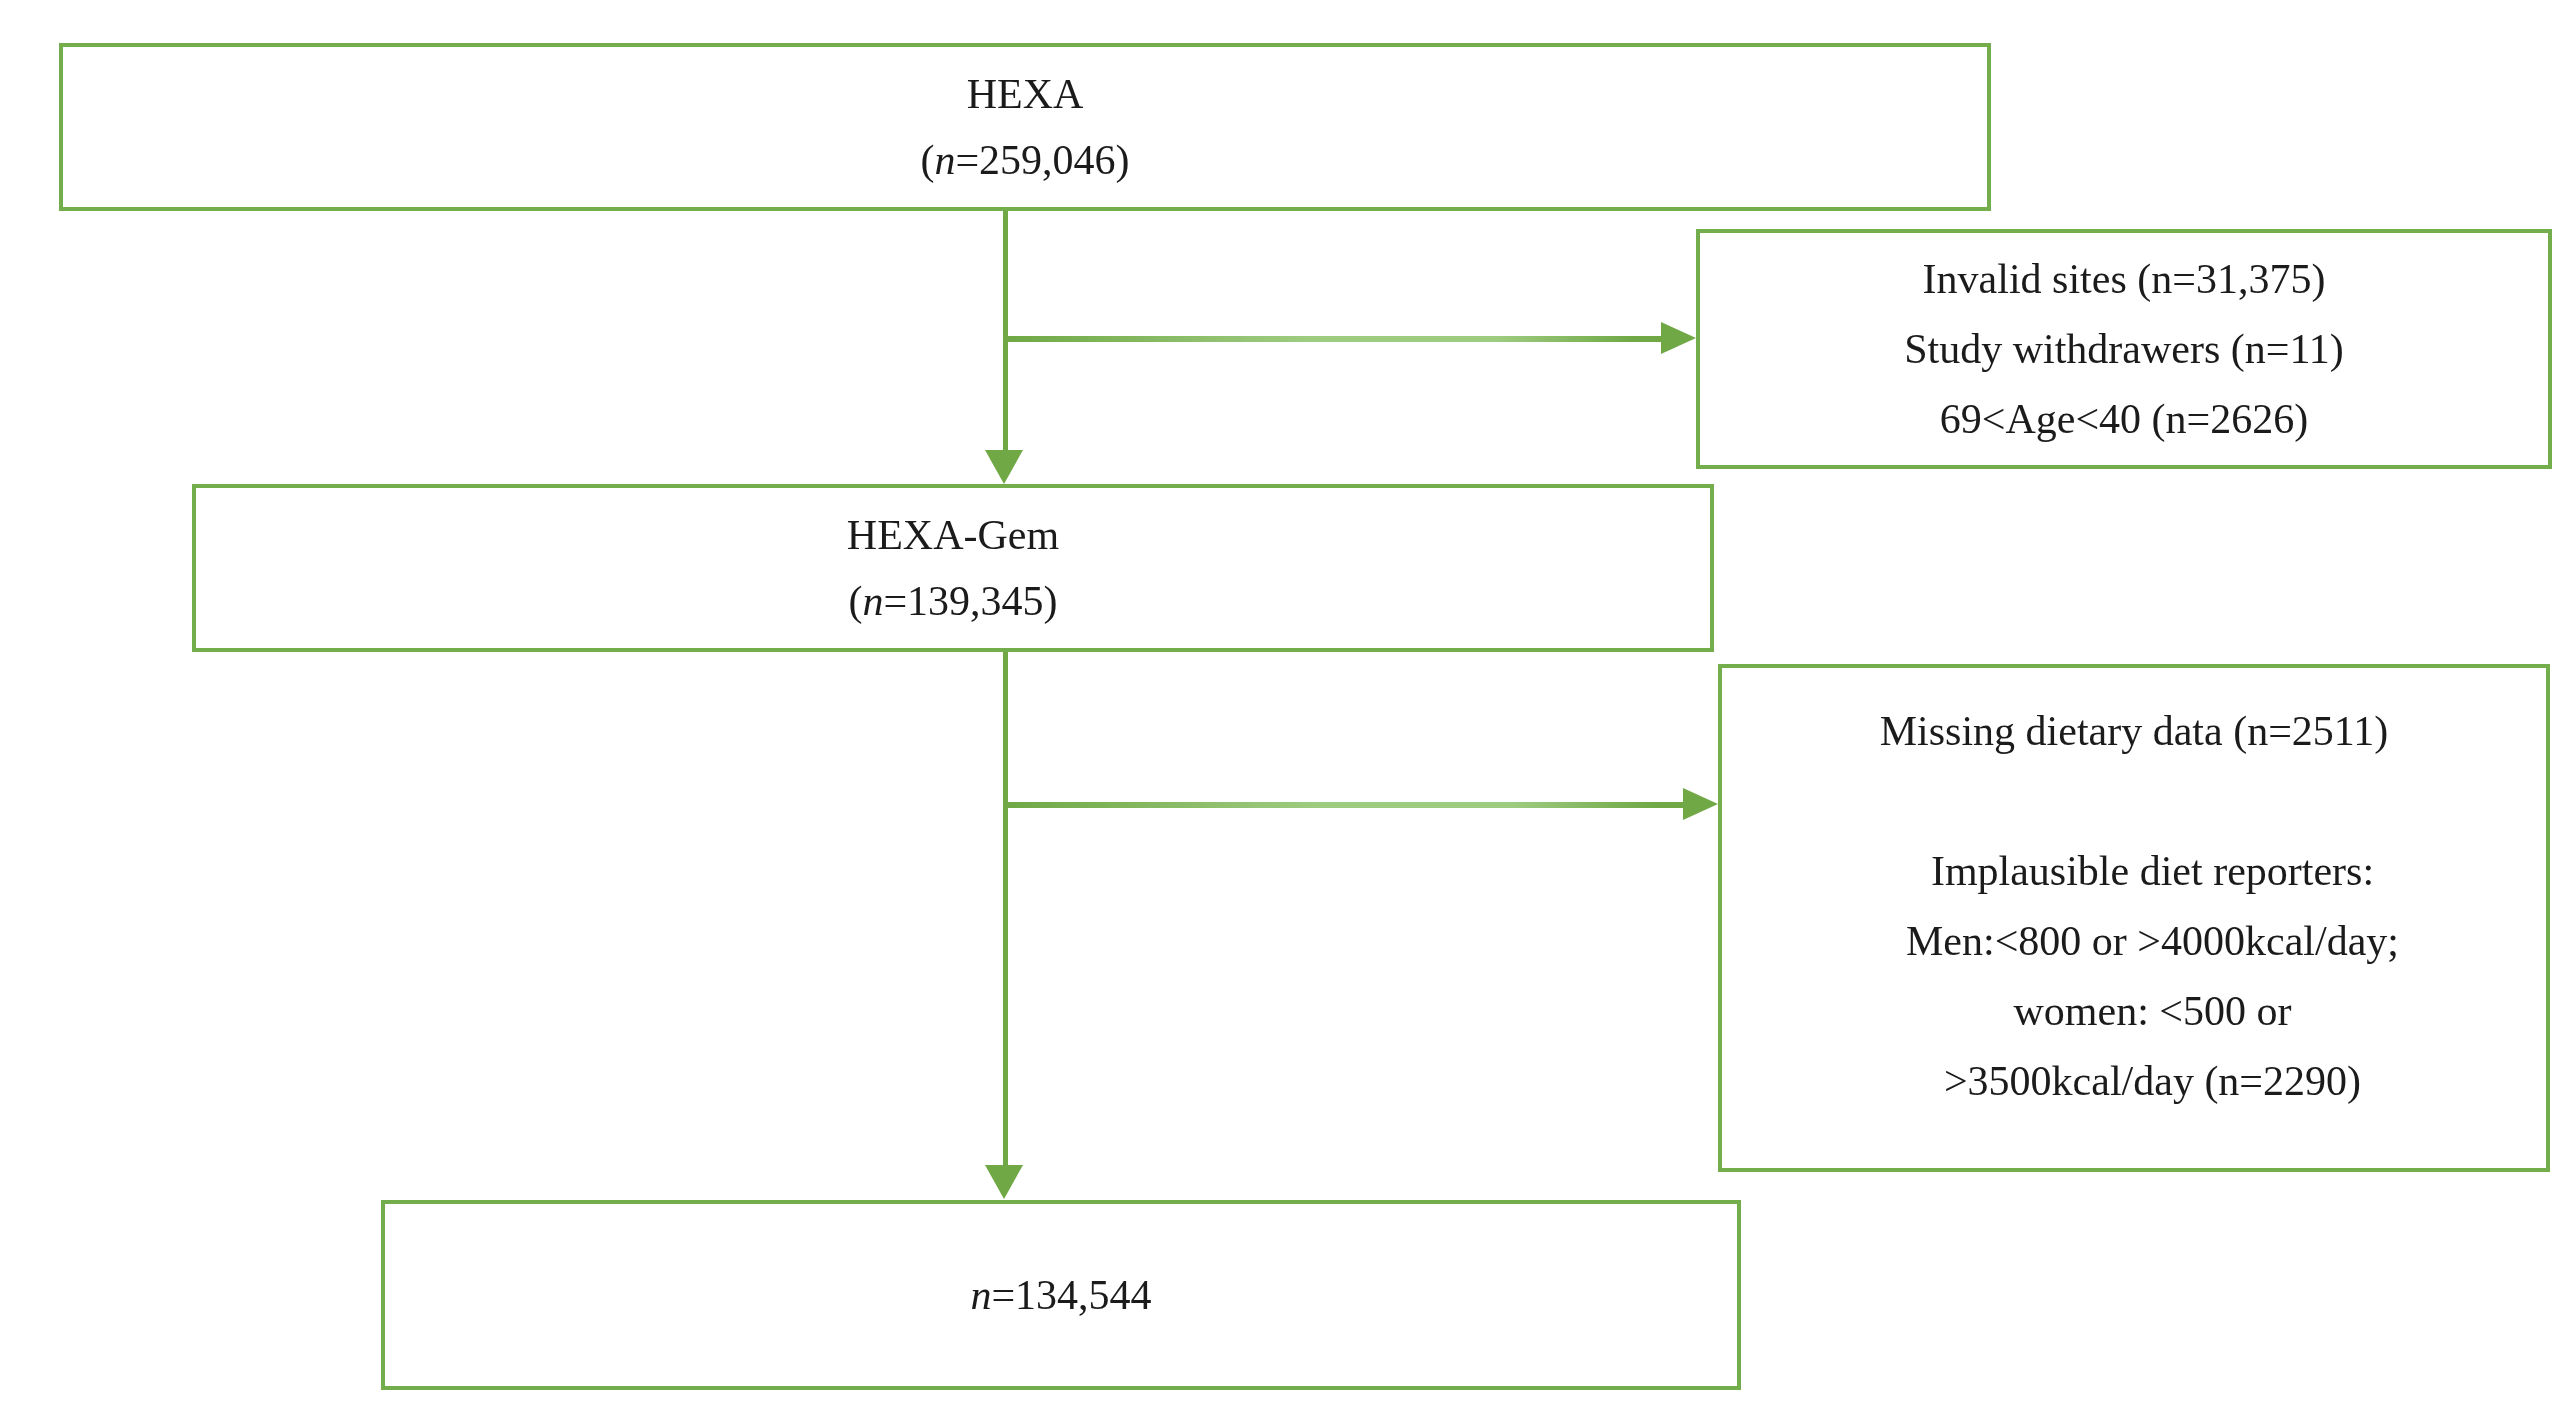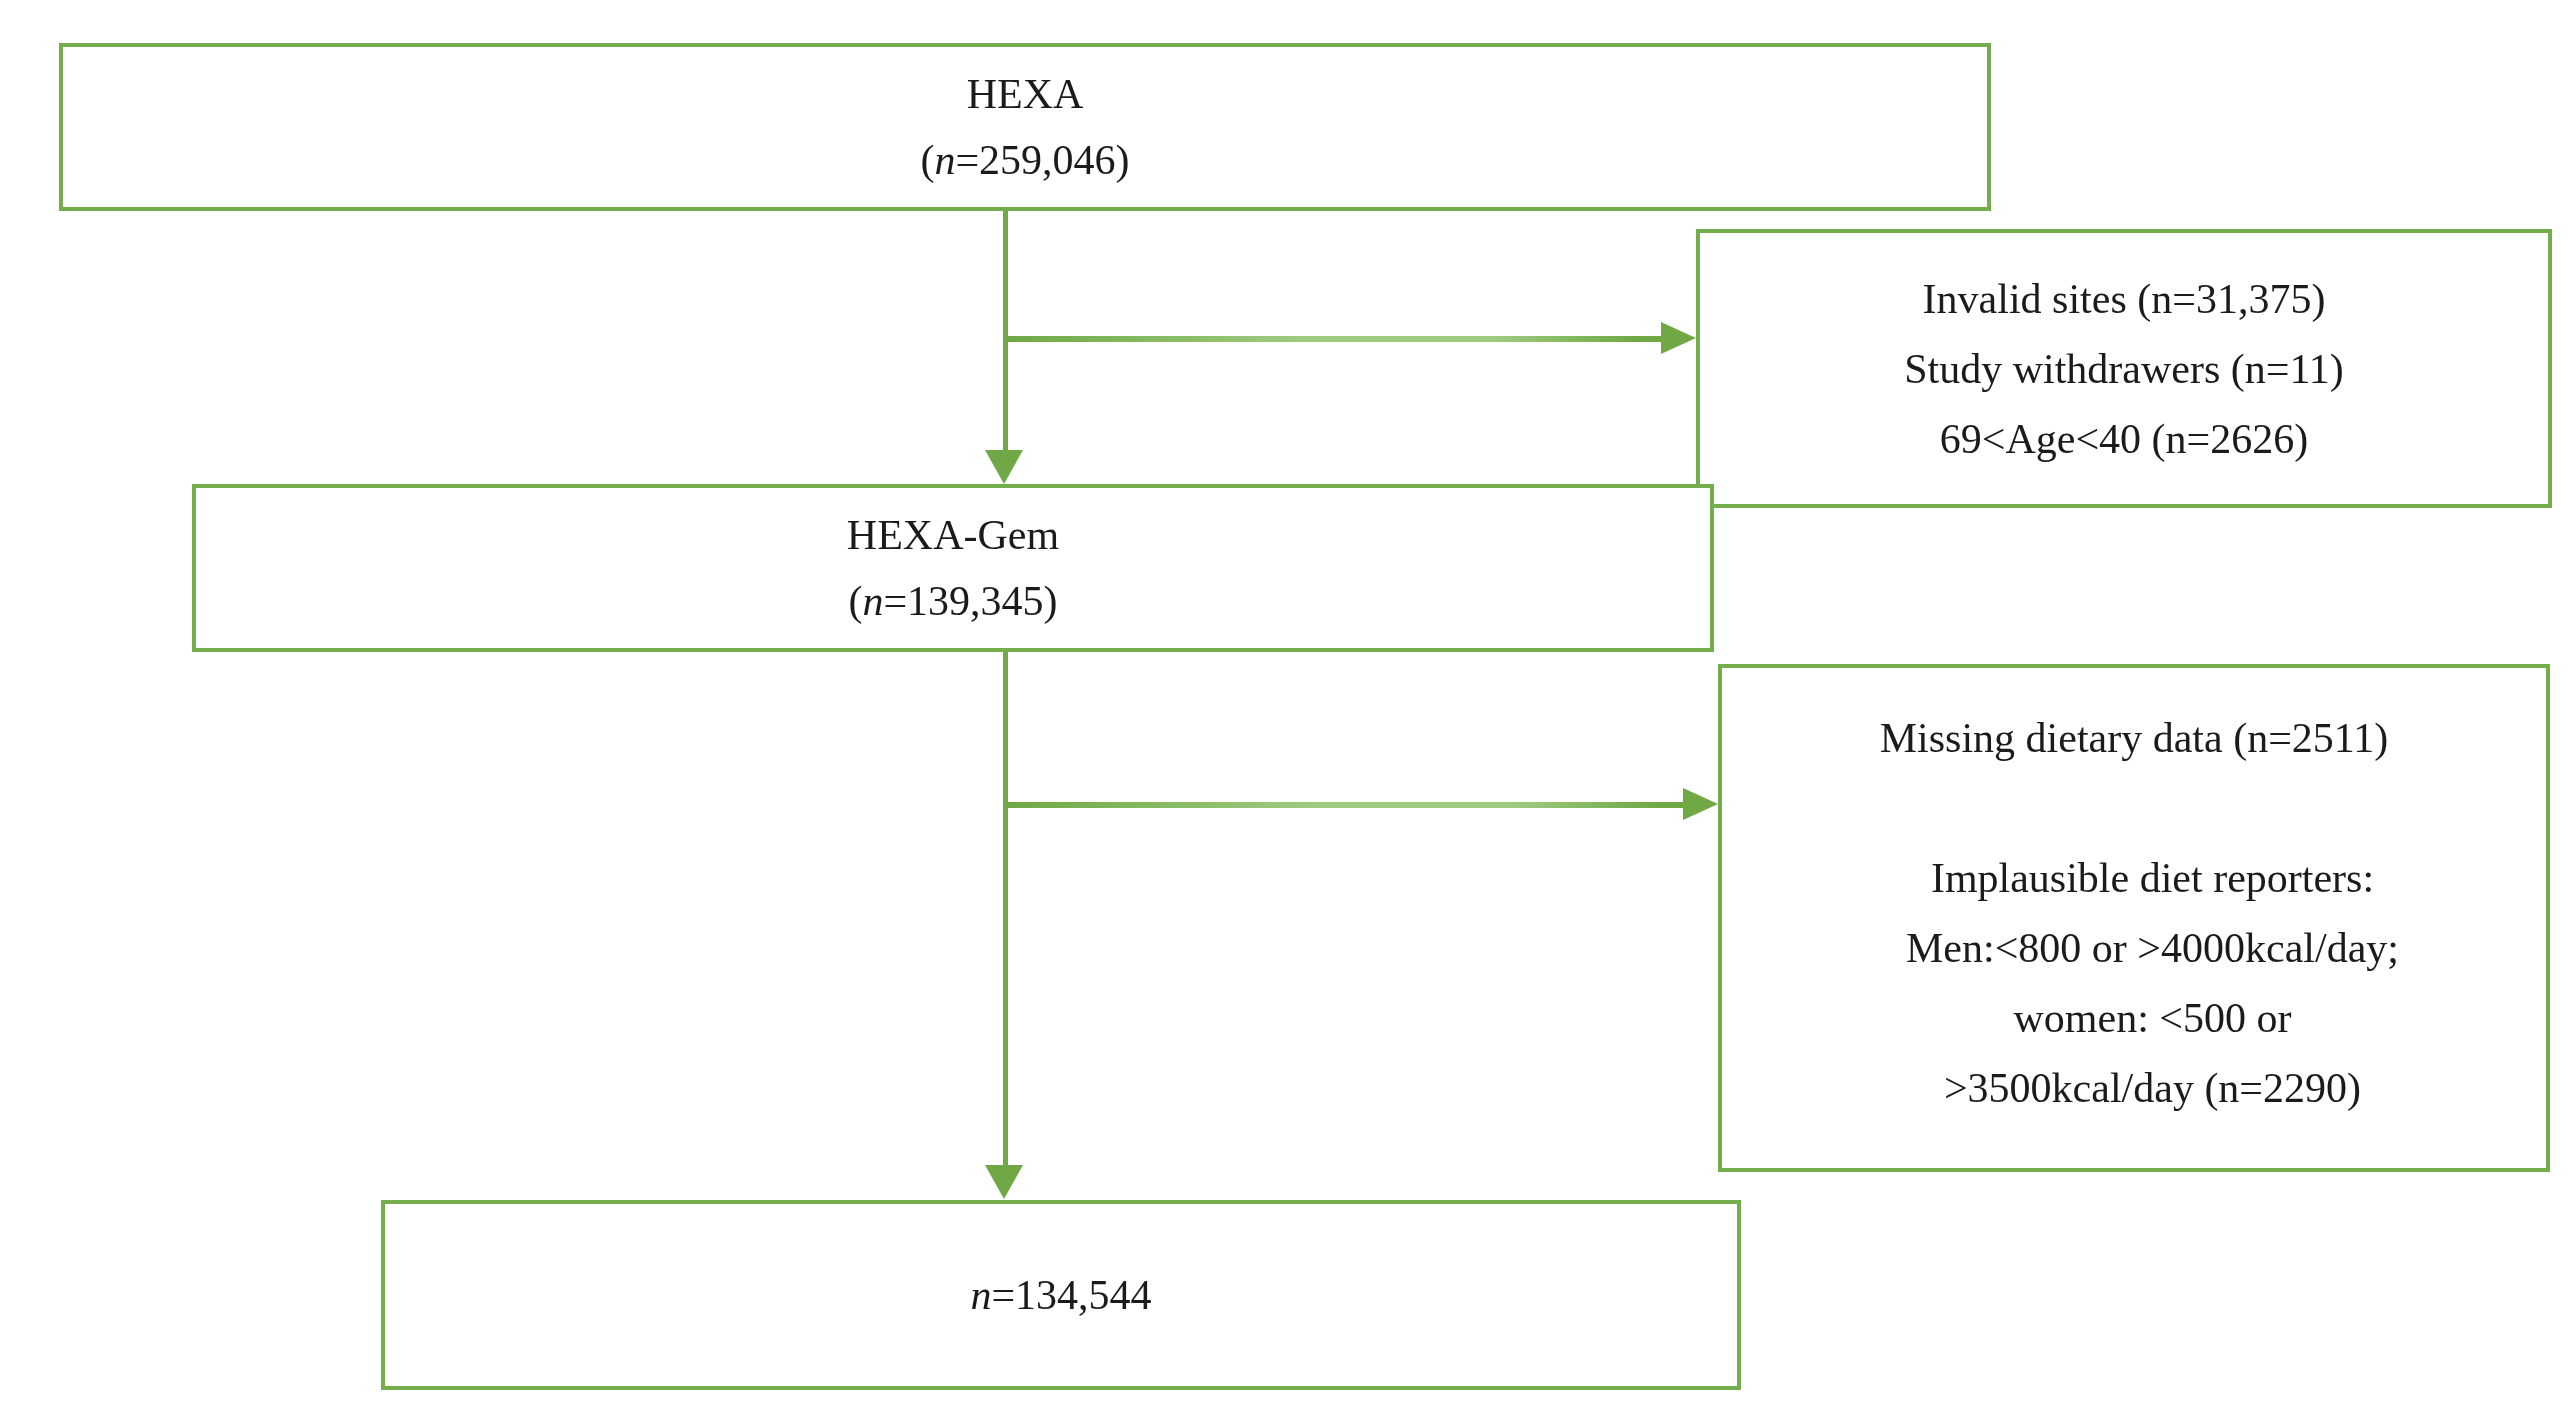--- a/index.html
+++ b/index.html
@@ -46,23 +46,23 @@
     border-top:34px solid var(--arrow-green);
   }
   .head-right{
     position:absolute;width:0;height:0;
     border-top:16.5px solid transparent;
     border-bottom:16.5px solid transparent;
     border-left:35px solid var(--arrow-green);
   }
   
   #box-hexa    {left:59px;  top:43px;   width:1932px; height:168px;}
-  #box-excl1   {left:1696px;top:229px;  width:856px;  height:279px; line-height:70px;}
+  #box-excl1   {left:1696px;top:229px;  width:856px;  height:240px; line-height:70px;}
   #box-hexagem {left:192px; top:484px;  width:1522px; height:168px;}
-  #box-excl2   {left:1718px;top:664px;  width:832px;  height:508px; line-height:70px; justify-content:flex-start; padding-top:35px;}
+  #box-excl2   {left:1718px;top:664px;  width:832px;  height:508px; line-height:70px; justify-content:flex-start; padding-top:28px;}
   #box-excl2 .para2{margin-top:70px;margin-left:37px;}
   #box-final   {left:381px; top:1200px; width:1360px; height:190px;}
   
   #v1-line{left:1003px;top:211px;height:239px;}
   #v1-head{left:985px;top:450px;}
   #h1-line{left:1005px;top:336px;width:657px;}
   #h1-head{left:1661px;top:322px;}
   #v2-line{left:1003px;top:652px;height:513px;}
   #v2-head{left:985px;top:1165px;}
   #h2-line{left:1005px;top:802px;width:679px;}

